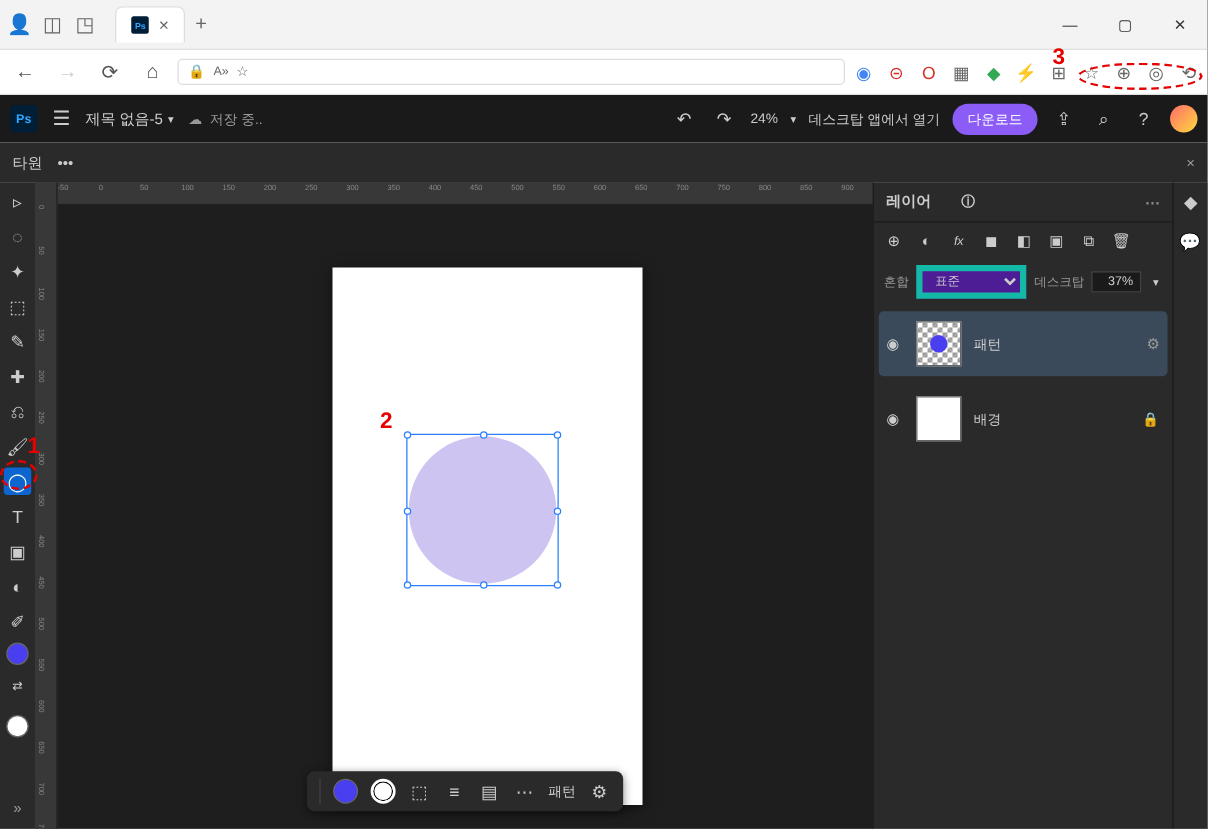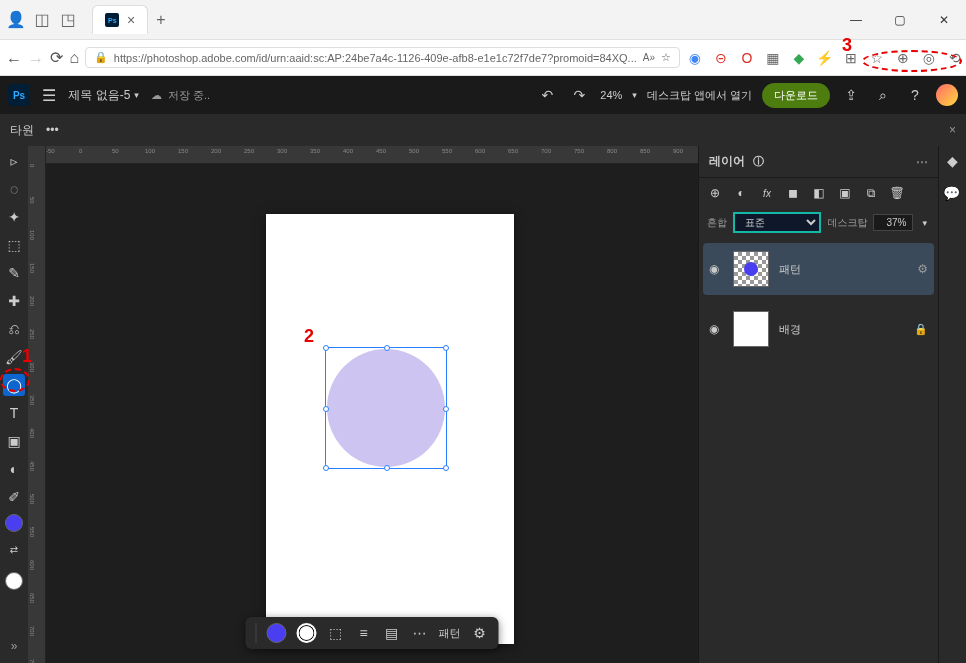--- a/index.html
+++ b/index.html
@@ -28,21 +28,21 @@
     
     .app-bar { height: 38px; background: #1a1a1a; display: flex; align-items: center; padding: 0 8px; gap: 12px; color: #ccc; }
     .ps-logo { width: 22px; height: 22px; background: #001e36; color: #31a8ff; border-radius: 4px; display: flex; align-items: center; justify-content: center; font-size: 10px; font-weight: bold; }
     .hamburger { color: #ccc; font-size: 16px; }
     .doc-title { font-size: 12px; color: #ccc; display: flex; align-items: center; gap: 4px; }
     .saving { display: flex; align-items: center; gap: 6px; font-size: 11px; color: #999; }
     .app-bar-right { margin-left: auto; display: flex; align-items: center; gap: 10px; }
     .app-icon-btn { width: 22px; height: 22px; display: flex; align-items: center; justify-content: center; color: #ccc; font-size: 14px; }
     .zoom-text { font-size: 11px; color: #ccc; }
     .open-desktop { font-size: 11px; color: #ccc; }
-    .download-btn { background: #4d7c0f; color: #fff; padding: 5px 12px; border-radius: 14px; font-size: 11px; }
+    .download-btn { background: #8b5cf6; color: #fff; padding: 5px 12px; border-radius: 14px; font-size: 11px; }
     .user-avatar { width: 22px; height: 22px; border-radius: 50%; background: linear-gradient(135deg,#ff6b6b,#ffd93d); }
     
     
     .options-bar { height: 32px; background: #2a2a2a; display: flex; align-items: center; padding: 0 10px; gap: 12px; color: #ccc; font-size: 12px; position: relative; }
     .options-bar .close-x { position: absolute; right: 10px; color: #999; }
     
     
     .main-area { display: flex; height: 517px; background: #1e1e1e; }
     
     
@@ -72,25 +72,25 @@
     
     .context-bar { position: absolute; bottom: 14px; left: 50%; transform: translateX(-50%); background: #2a2a2a; border-radius: 6px; padding: 6px 10px; display: flex; align-items: center; gap: 10px; box-shadow: 0 2px 8px rgba(0,0,0,0.5); }
     .ctx-divider { width: 1px; height: 20px; background: #444; }
     .ctx-fill { width: 20px; height: 20px; border-radius: 50%; background: #4a3ff0; border: 1px solid #666; }
     .ctx-stroke { width: 20px; height: 20px; border-radius: 50%; background: #fff; border: 2px solid #fff; box-shadow: inset 0 0 0 1px #000; }
     .ctx-icon { width: 18px; height: 18px; display: flex; align-items: center; justify-content: center; color: #ccc; font-size: 14px; }
     .ctx-text { font-size: 11px; color: #ccc; }
     
     
     .panels { width: 240px; background: #2a2a2a; display: flex; flex-direction: column; border-left: 1px solid #1a1a1a; }
-    .panel-header { height: 32px; display: flex; align-items: center; padding: 0 10px; gap: 8px; font-size: 12px; color: #ccc; font-weight: bold; border-bottom: 1px solid #1a1a1a; }
+    .panel-header { height: 32px; display: flex; align-items: center; padding: 0 10px; gap: 24px; font-size: 12px; color: #ccc; font-weight: bold; border-bottom: 1px solid #1a1a1a; }
     .panel-toolbar { height: 30px; display: flex; align-items: center; padding: 0 8px; gap: 10px; }
     .panel-tool-icon { color: #ccc; font-size: 12px; width: 16px; height: 16px; display: flex; align-items: center; justify-content: center; }
     .panel-row { display: flex; align-items: center; padding: 4px 8px; gap: 6px; font-size: 10px; color: #999; }
-    .blend-select { background: #0f172a; color: #ccc; border: 2px solid #14b8a6; font-size: 10px; padding: 2px 14px 2px 6px; flex: 1; }
+    .blend-select { background: #4c1d95; color: #ccc; border: 5px solid #14b8a6; font-size: 10px; padding: 2px 14px 2px 6px; flex: 1; }
     .opacity-field { background: #1a1a1a; color: #ccc; border: 1px solid #444; font-size: 10px; padding: 2px 6px; width: 40px; text-align: right; }
     .opacity-chevron { color: #ccc; font-size: 9px; padding: 0 3px; }
     
     .layers-list { flex: 1; padding: 6px 4px; display: flex; flex-direction: column; gap: 8px; }
     .layer-item { display: flex; align-items: center; padding: 8px 6px; gap: 10px; border-radius: 4px; }
     .layer-item.active { background: #3a4a5a; }
     .layer-eye { color: #ccc; font-size: 12px; width: 14px; }
     .layer-thumb { width: 36px; height: 36px; border: 1px solid #666; background: #fff; position: relative; }
     .layer-thumb.checker { background-image: linear-gradient(45deg,#999 25%,transparent 25%),linear-gradient(-45deg,#999 25%,transparent 25%),linear-gradient(45deg,transparent 75%,#999 75%),linear-gradient(-45deg,transparent 75%,#999 75%); background-size: 8px 8px; background-position: 0 0,0 4px,4px -4px,-4px 0; }
     .layer-thumb-circle { position: absolute; left: 50%; top: 50%; transform: translate(-50%,-50%); width: 14px; height: 14px; border-radius: 50%; background: #4a3ff0; }
@@ -127,21 +127,20 @@
   </div>
 </div>
 
 <div class="url-bar">
   <div class="url-btn">←</div>
   <div class="url-btn disabled">→</div>
   <div class="url-btn">⟳</div>
   <div class="url-btn">⌂</div>
   <div class="url-field">
     <span>🔒</span>
-    <span class="url-text">https://photoshop.adobe.com/id/urn:aaid:sc:AP:24be7a4c-1126-409e-afb8-e1e1c72f7de7?promoid=84XQ...</span>
     <span style="font-size:10px;">A»</span>
     <span>☆</span>
   </div>
   <div class="url-right-icons">
     <span class="ext-icon" style="color:#4285f4;">◉</span>
     <span class="ext-icon" style="color:#d93025;">⊝</span>
     <span class="ext-icon" style="color:#d93025;">O</span>
     <span class="ext-icon" style="color:#666;">▦</span>
     <span class="ext-icon" style="color:#34a853;">◆</span>
     <span class="ext-icon" style="color:#fbbc04;">⚡</span>

